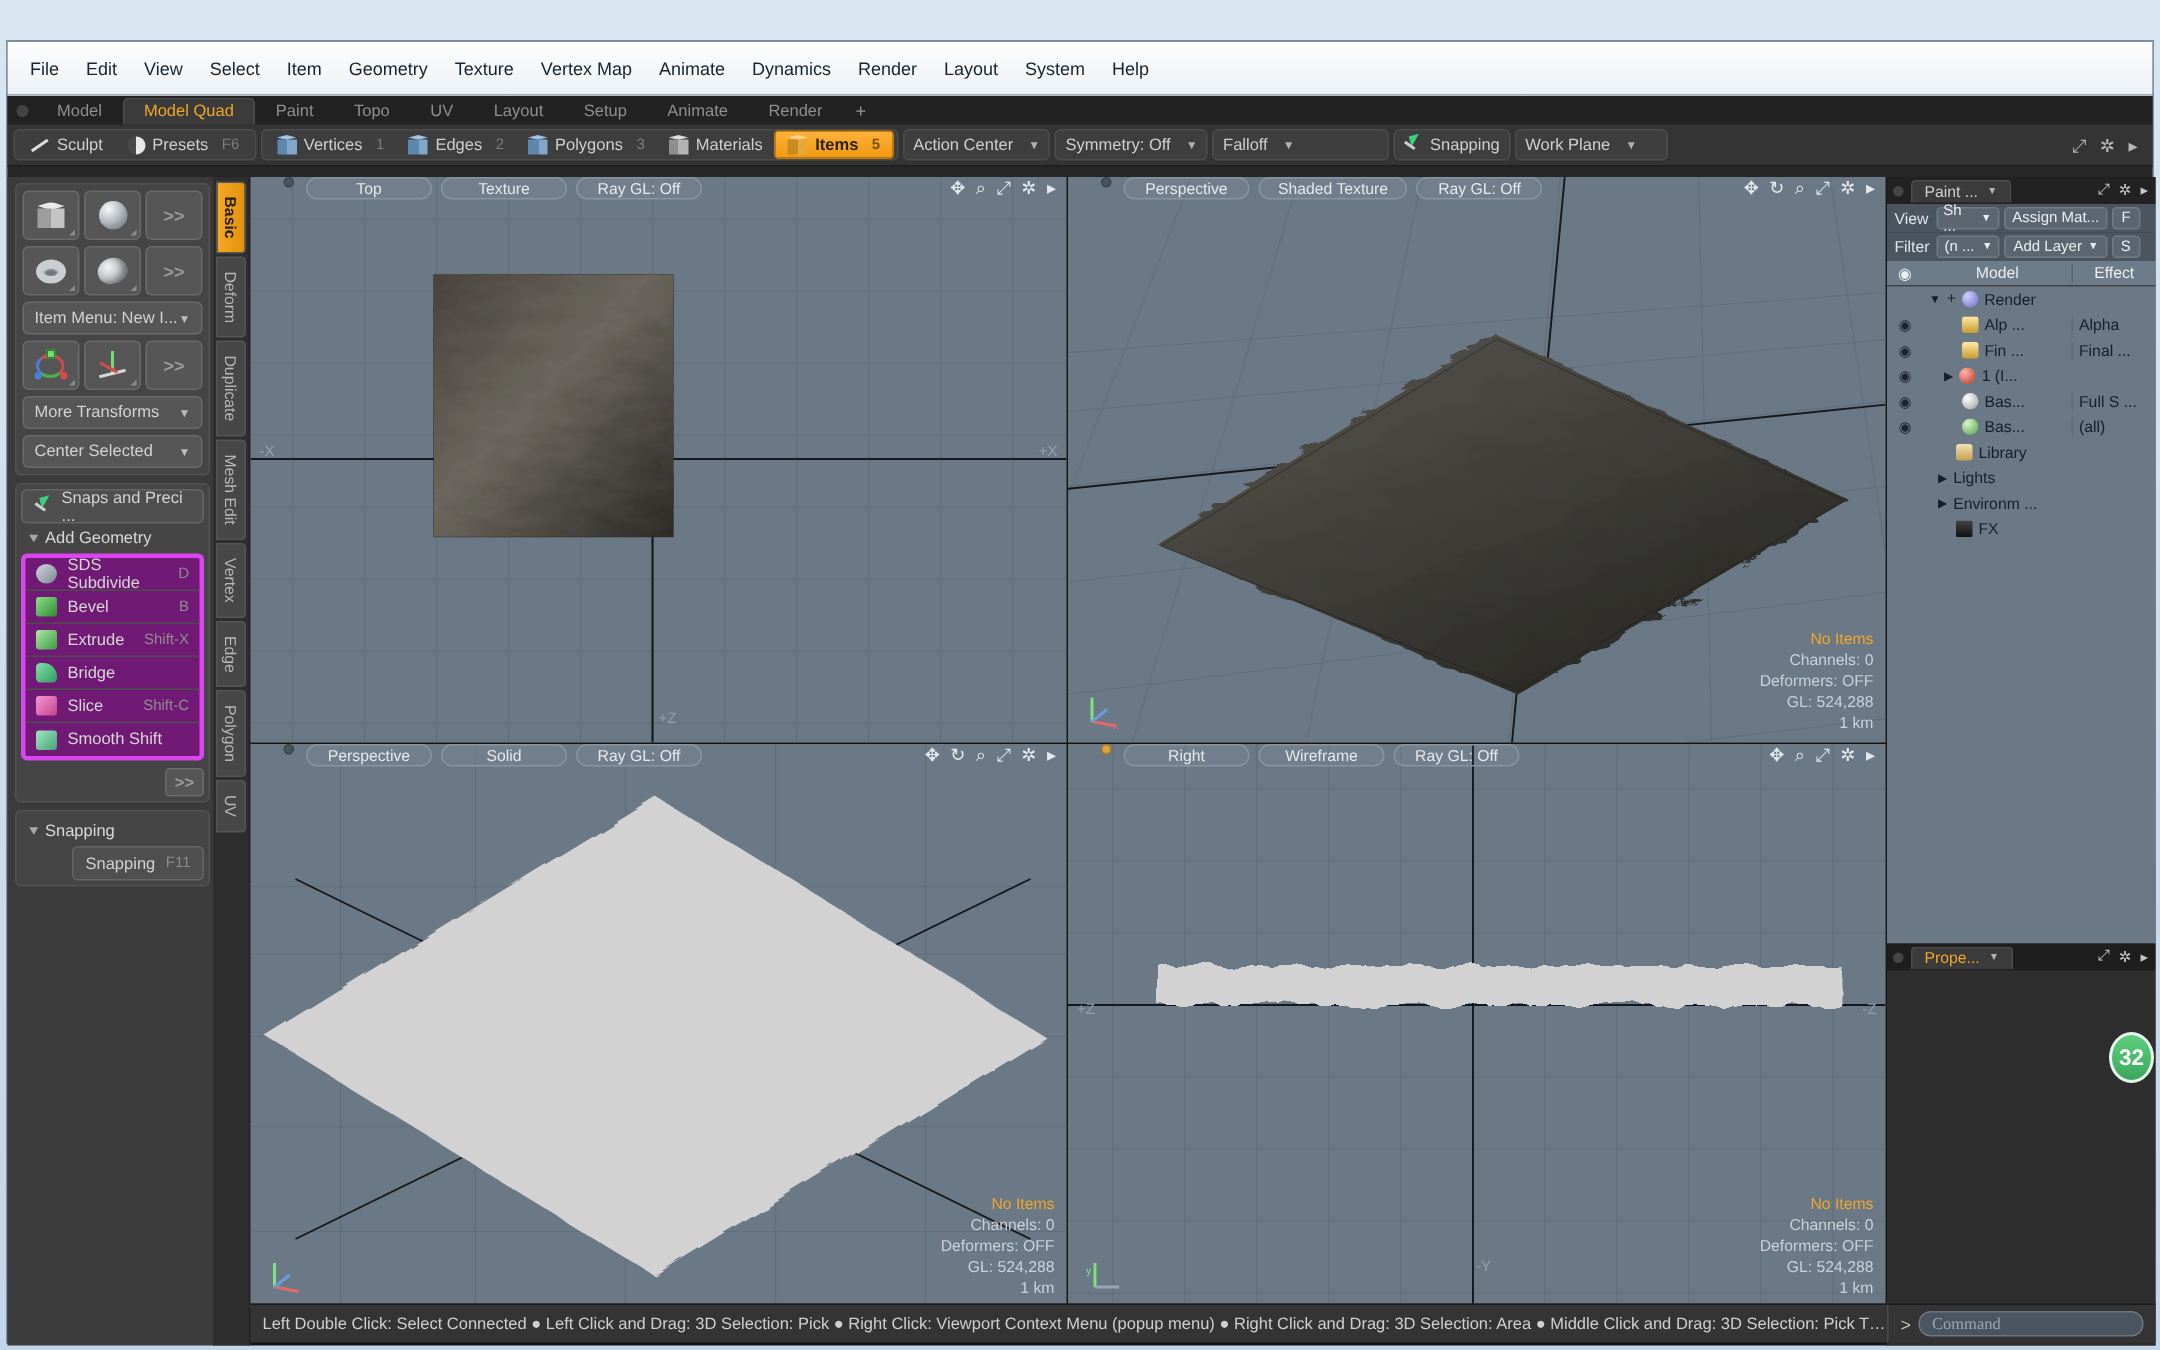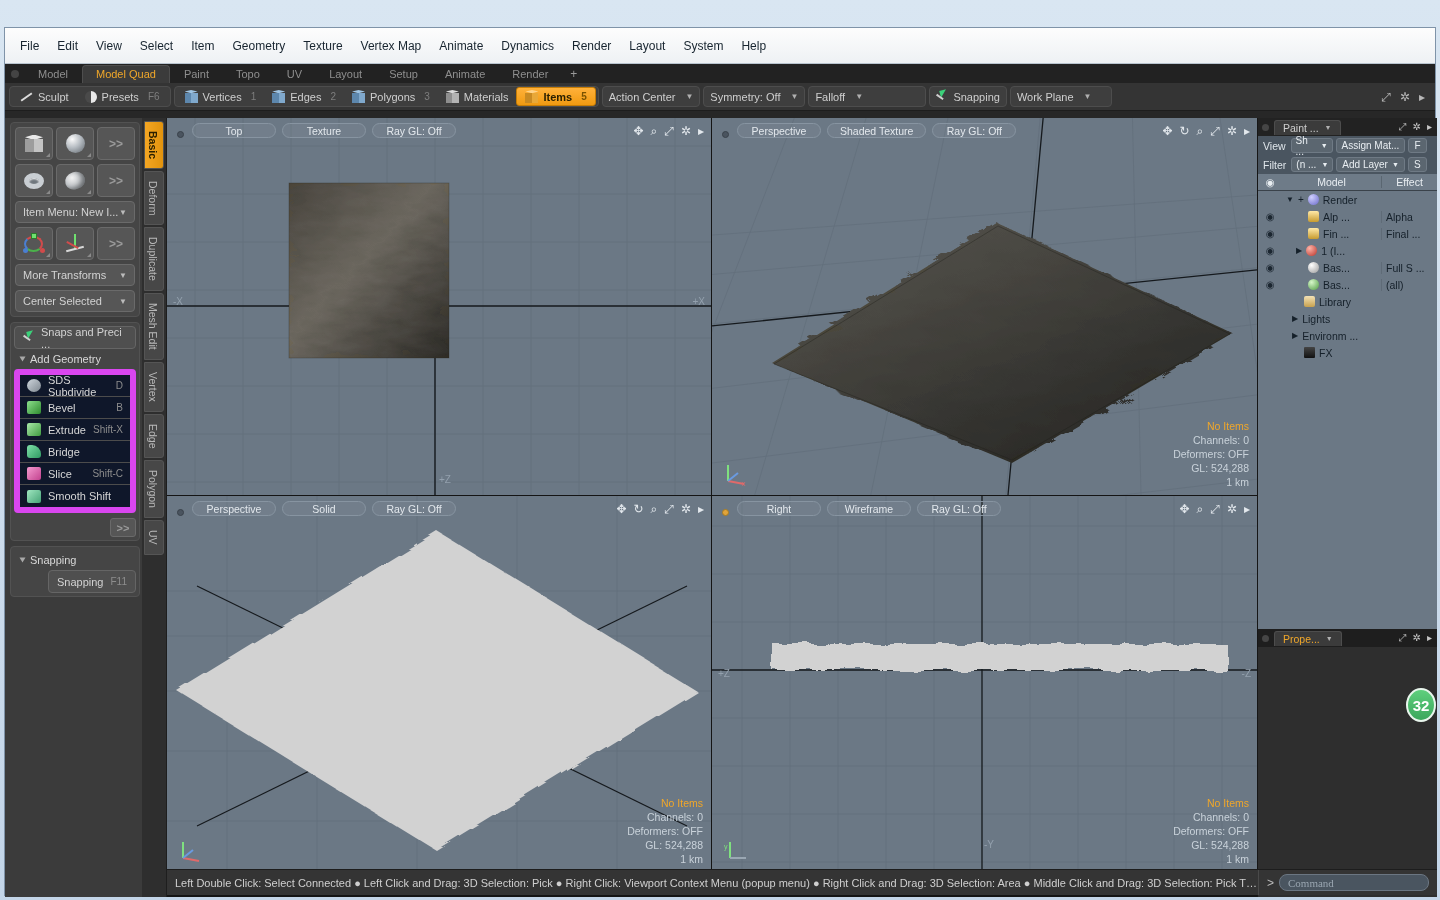--- a/index.html
+++ b/index.html
@@ -143,21 +143,21 @@
   .vtab{ writing-mode:vertical-rl; font-size:10.5px; color:#b8b8b8; padding:9px 4px;
          background:#474747; border:1px solid #555; border-radius:0 3px 3px 0; margin-bottom:2px;
          width:20px; text-align:center;}
   .vtab.active{ background:linear-gradient(90deg,#f4a623,#e2930d); color:#2b2000; font-weight:600;}
 
   
   #vpwrap{ flex:1; display:flex; flex-direction:column; background:#1d1d1d;}
   #vpgrid{ flex:1; display:grid; grid-template-columns:544px 545px; grid-template-rows:377px 376px;
            gap:1px; background:#141414;}
   .vp{ position:relative; overflow:hidden; background:#6b7885;}
-  .vp .hdr{ position:absolute; left:4px;top:0;right:0;height:20px; display:flex;align-items:flex-end;
+  .vp .hdr{ position:absolute; left:16px;top:0;right:0;height:20px; display:flex;align-items:flex-start;
             gap:6px; padding-left:6px; z-index:6;}
   .vp .hdr .dotm{ width:7px;height:7px;border-radius:50%;background:#4a545f;
                   border:1px solid #39414a; margin-right:2px;}
   .vp .hdr .dotm.amber{ background:#e0a33a; border-color:#a87c1f;}
   .pill{ height:15px; min-width:84px; padding:0 12px; border:1px solid #8794a1; border-radius:8px;
          background:rgba(255,255,255,.05); color:#e3e8ed; font-size:10.5px; display:flex;
          align-items:center; justify-content:center; }
   .vp .hdrtools{ margin-left:auto; display:flex;align-items:center;gap:7px; padding-right:7px;
                  color:#e3e8ed; font-size:12px;}
   .stats{ position:absolute; right:8px; bottom:6px; text-align:right; font-size:10.5px;
@@ -406,21 +406,21 @@
 
           <div class="grp" style="padding:3px">
             <div class="wide">
               <span class="snapicon"></span>
               <span>Snaps and Preci ...</span>
             </div>
             <div class="sechdr">
               <span class="tri"></span>
               <span>Add Geometry</span>
             </div>
-            <div style="background:#0f172a;border:6px solid #d946ef;border-radius:4px;overflow:hidden">
+            <div style="background:#701a75;border:3px solid #d946ef;border-radius:4px;overflow:hidden">
               <div class="litem">
                 <span class="ico i1"></span>
                 <span>SDS Subdivide</span>
                 <span class="k">D</span>
               </div>
               <div class="litem">
                 <span class="ico i2"></span>
                 <span>Bevel</span>
                 <span class="k">B</span>
               </div>

